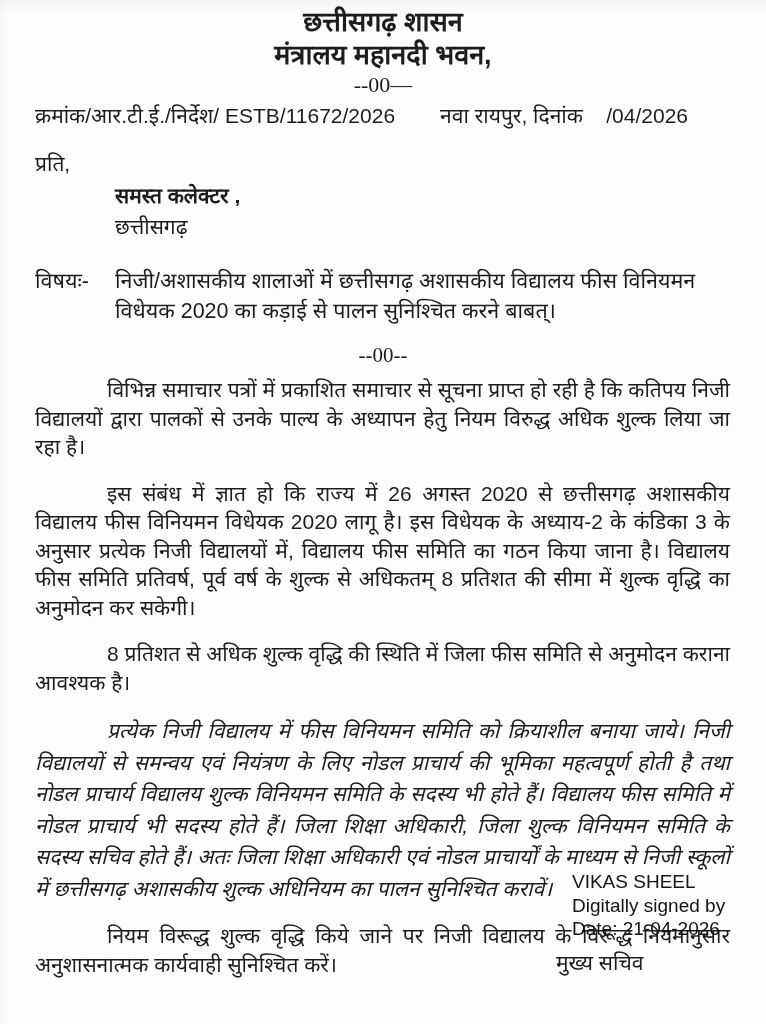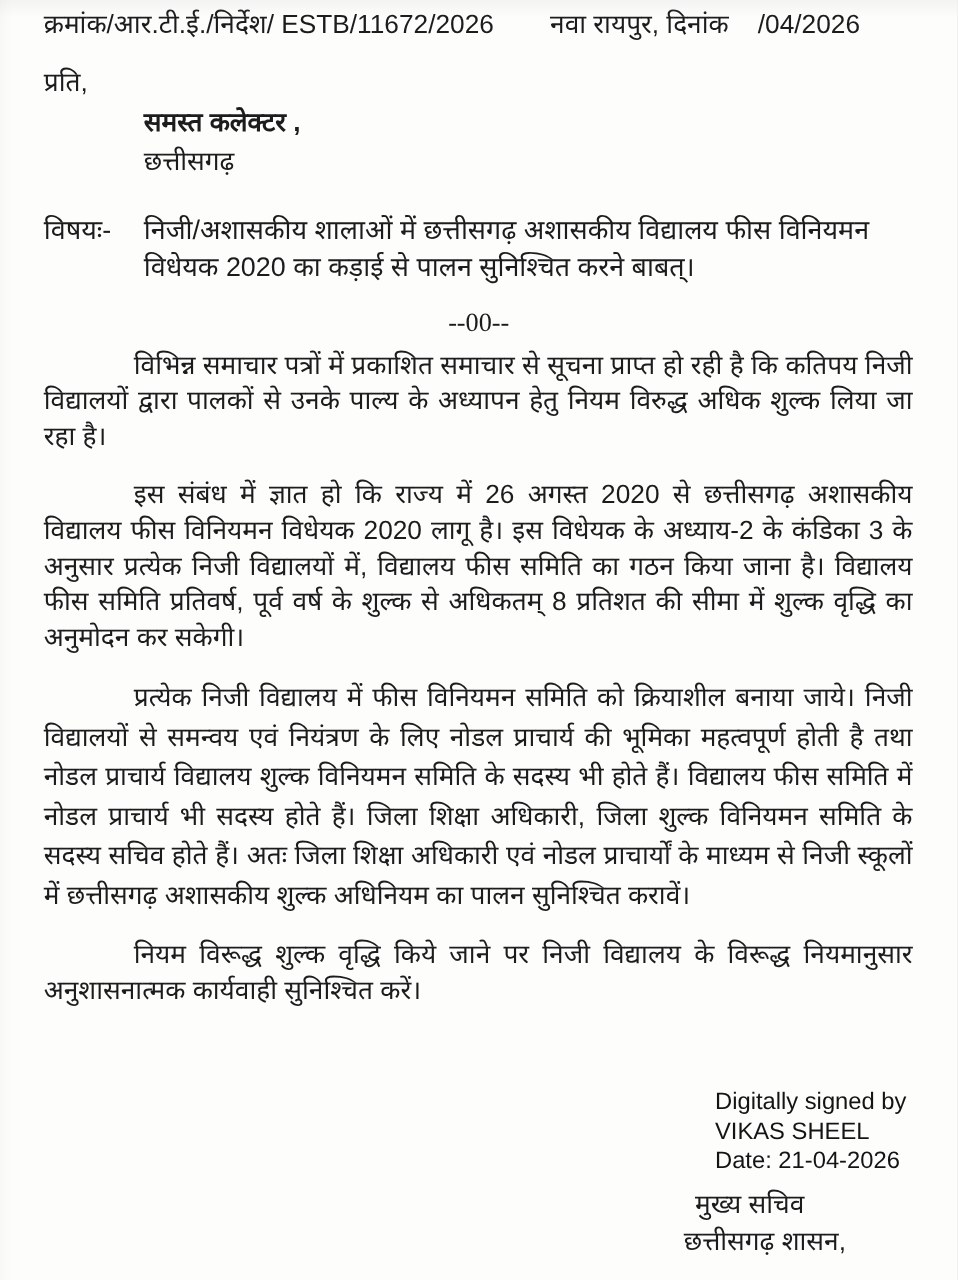--- a/index.html
+++ b/index.html
@@ -61,21 +61,21 @@
   .para {
     margin: 18px 36px 0 35px;
     font-size: 21px;
     line-height: 1.36;
     text-align: justify;
     text-indent: 72px;
     position: relative;
     z-index: 1;
   }
   .para.first { margin-top: 8px; }
-  .para.p4 { line-height: 1.50; }
+  .para.p4 { line-height: 1.50; font-style: italic; }
   .digital-sig {
     position: absolute;
     left: 572px;
     top: 870px;
     font-size: 19px;
     line-height: 1.24;
     color: #141414;
     white-space: nowrap;
     z-index: 3;
   }
@@ -95,20 +95,25 @@
     z-index: 2;
     white-space: nowrap;
   }
 </style>
 </head>
 <body>
 
 <div class="page">
 
 
+  <div class="letterhead">
+    <div class="lh-line1">छत्तीसगढ़ शासन</div>
+    <div class="lh-line2">मंत्रालय महानदी भवन,</div>
+    <div class="lh-divider">--00—</div>
+  </div>
 
   <div class="refline">
     <span>क्रमांक/आर.टी.ई./निर्देश/ ESTB/11672/2026</span>
     <span>नवा रायपुर, दिनांक    /04/2026</span>
   </div>
 
   <div class="recipient">
     <div class="salutation">प्रति,</div>
     <div class="name">समस्त कलेक्टर ,</div>
     <div class="region">छत्तीसगढ़</div>
@@ -116,25 +121,25 @@
 
   <div class="subject">
     <span class="slabel">विषयः-</span>
     <span class="stext">निजी/अशासकीय शालाओं में छत्तीसगढ़ अशासकीय विद्यालय फीस विनियमन विधेयक 2020 का कड़ाई से पालन सुनिश्चित करने बाबत्।</span>
   </div>
 
   <div class="sdivider">--00--</div>
 
   <p class="para first">विभिन्न समाचार पत्रों में प्रकाशित समाचार से सूचना प्राप्त हो रही है कि कतिपय निजी विद्यालयों द्वारा पालकों से उनके पाल्य के अध्यापन हेतु नियम विरुद्ध अधिक शुल्क लिया जा रहा है।</p>
   <p class="para">इस संबंध में ज्ञात हो कि राज्य में  26 अगस्त 2020 से छत्तीसगढ़ अशासकीय विद्यालय फीस विनियमन विधेयक 2020 लागू है। इस विधेयक के अध्याय-2 के कंडिका 3 के अनुसार प्रत्येक निजी विद्यालयों में, विद्यालय फीस समिति का गठन किया जाना है। विद्यालय फीस समिति प्रतिवर्ष, पूर्व वर्ष के शुल्क से अधिकतम् 8 प्रतिशत की सीमा में शुल्क वृद्धि का अनुमोदन कर सकेगी।</p>
+  <p class="para">8 प्रतिशत से अधिक शुल्क वृद्धि की स्थिति में जिला फीस समिति से अनुमोदन कराना आवश्यक है।</p>
   <p class="para p4">प्रत्येक निजी विद्यालय में फीस विनियमन समिति को क्रियाशील बनाया जाये। निजी विद्यालयों से समन्वय एवं नियंत्रण के लिए नोडल प्राचार्य की भूमिका महत्वपूर्ण होती है तथा नोडल प्राचार्य विद्यालय शुल्क विनियमन समिति के सदस्य भी होते हैं। विद्यालय फीस समिति में नोडल प्राचार्य भी सदस्य होते हैं। जिला शिक्षा अधिकारी, जिला शुल्क विनियमन समिति के सदस्य सचिव होते हैं। अतः जिला शिक्षा अधिकारी एवं नोडल प्राचार्यों के माध्यम से निजी स्कूलों में छत्तीसगढ़ अशासकीय शुल्क अधिनियम का पालन सुनिश्चित करावें।</p>
   <p class="para">नियम विरूद्ध शुल्क वृद्धि किये जाने पर निजी विद्यालय के विरूद्ध नियमानुसार अनुशासनात्मक कार्यवाही सुनिश्चित करें।</p>
 
   <div class="digital-sig">
+    <div>VIKAS SHEEL</div>
     <div>Digitally signed by</div>
-    <div>VIKAS SHEEL</div>
     <div>Date: 21-04-2026</div>
   </div>
 
   <div class="designation">मुख्य सचिव</div>
-  <div class="organization">छत्तीसगढ़ शासन,</div>
 
 </div>
 
 </body></html>

